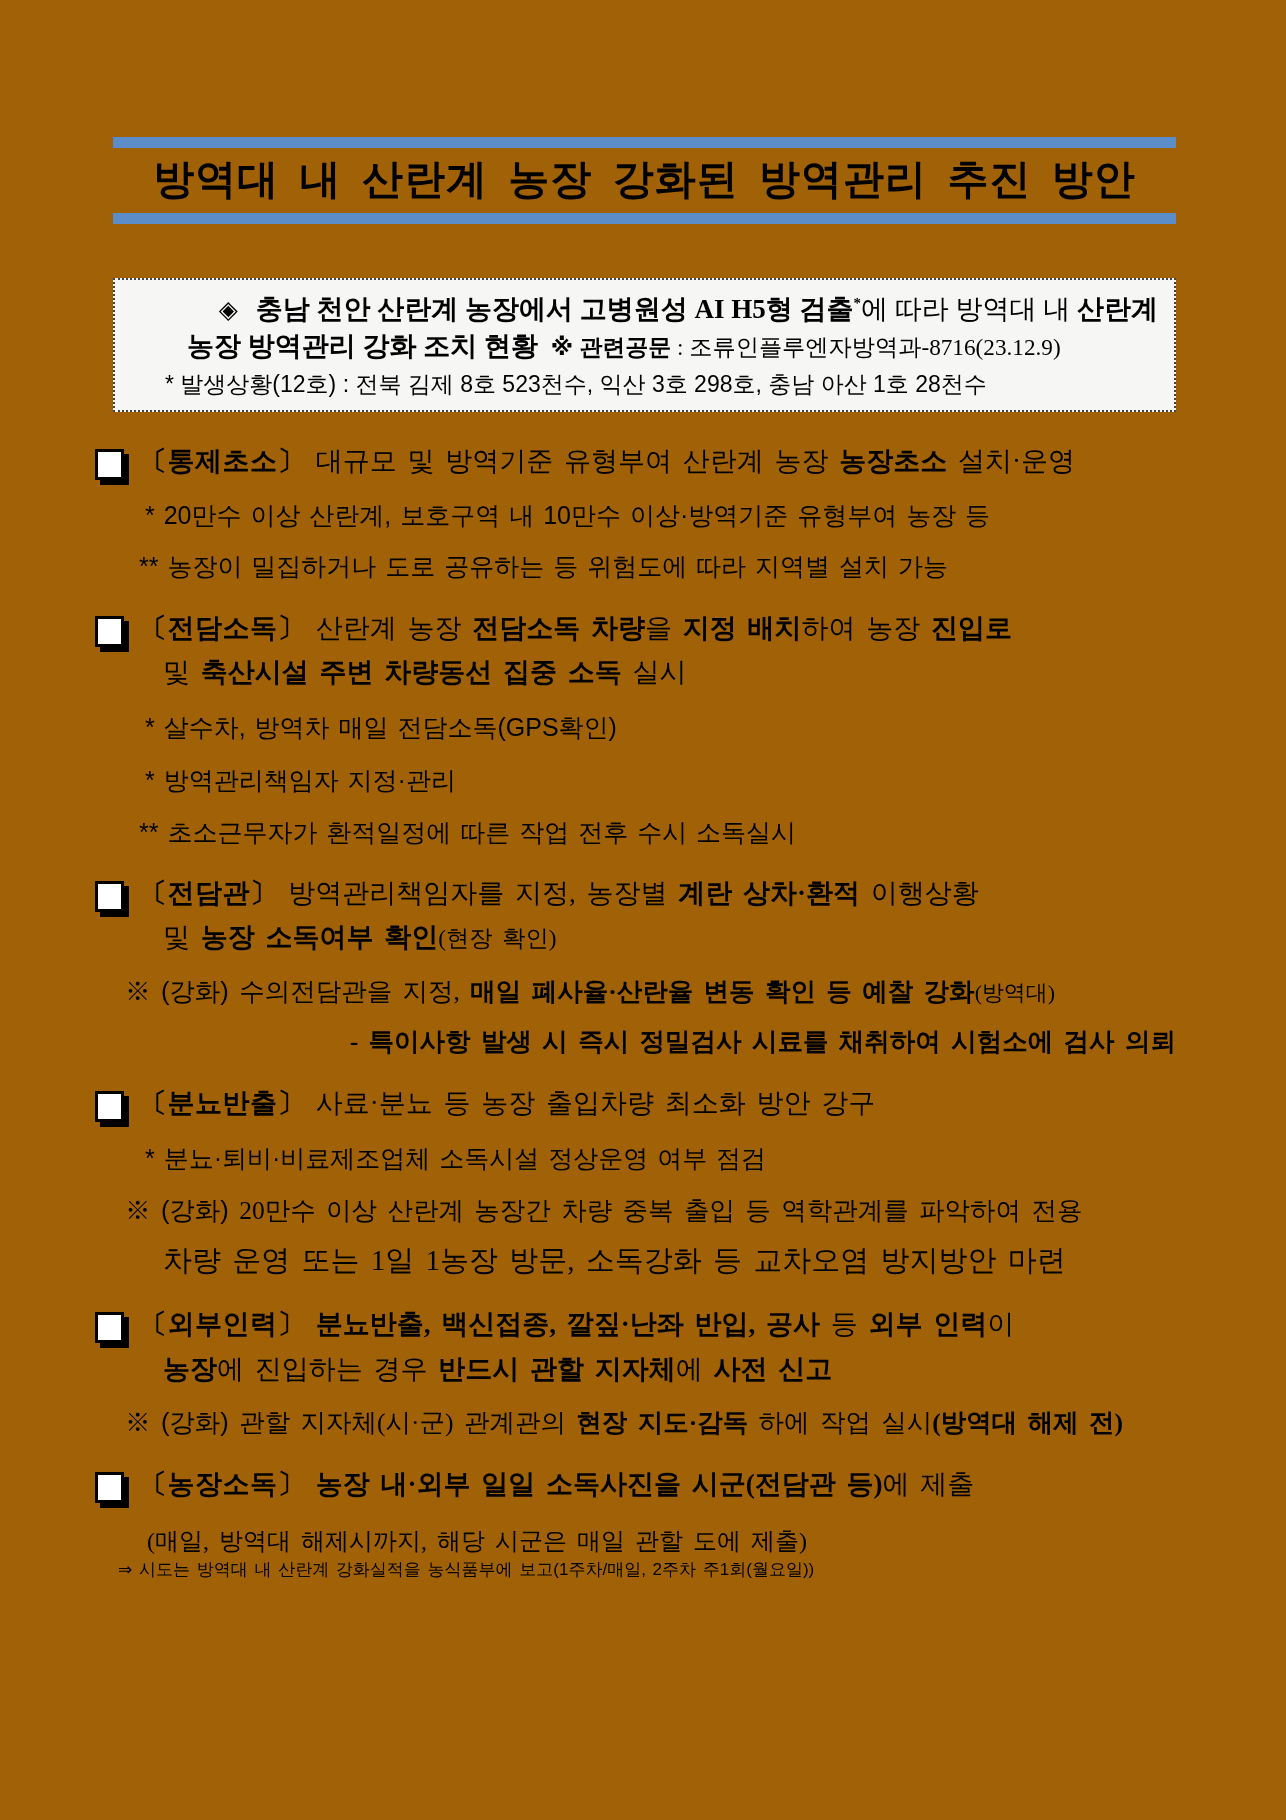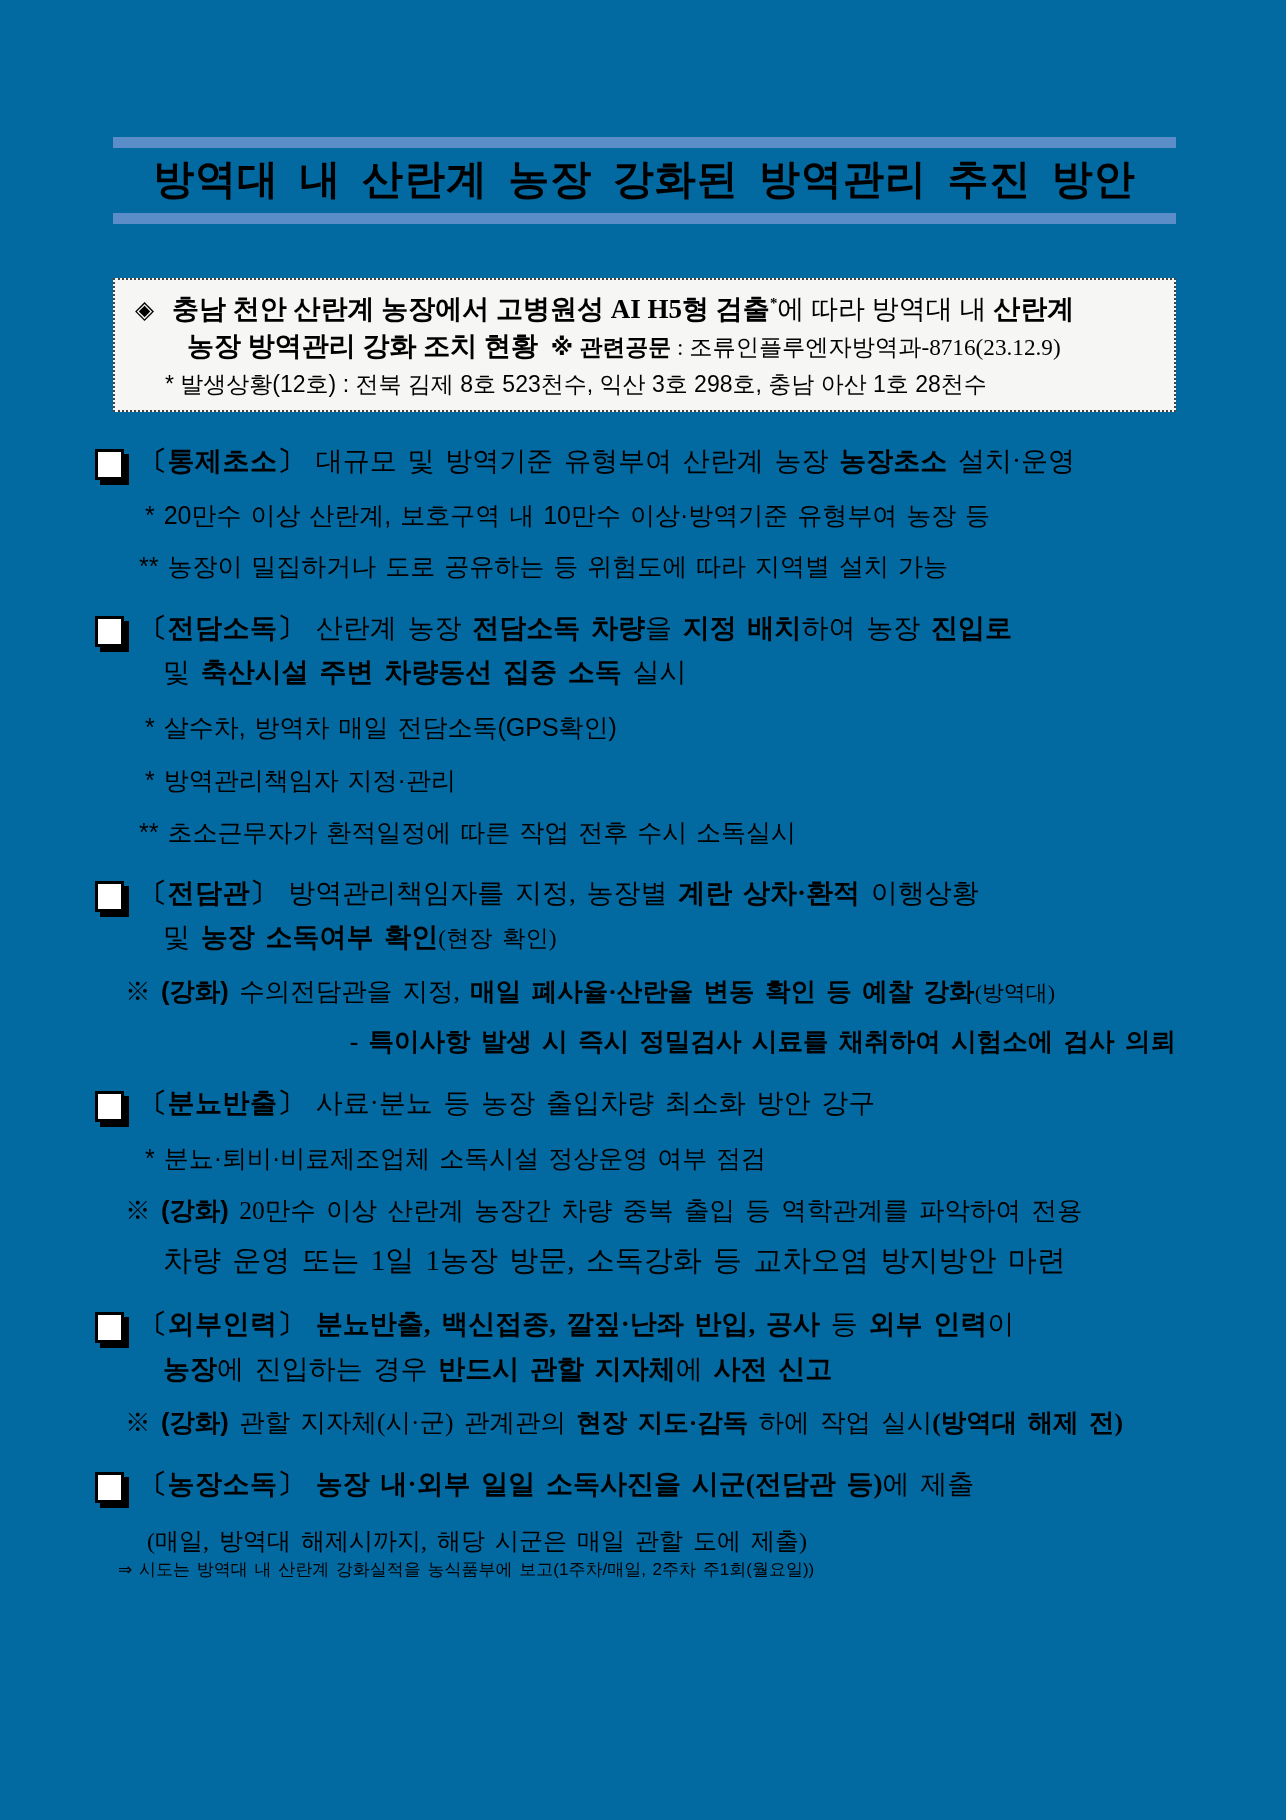--- a/index.html
+++ b/index.html
@@ -1,19 +1,19 @@
 <!DOCTYPE html>
 <html lang="ko"><head>
 <meta charset="utf-8">
 <style>
   html,body{margin:0;padding:0;background:#ffffff;}
   .page{
     position:relative;
     width:1286px;height:1820px;
-    background:#0369a1;
+    background:#a16207;
     overflow:hidden;
     font-family:"Liberation Serif","DejaVu Serif",serif;
     color:#000;
   }
   .inner{padding:137px 110px 0 113px;}
 
   
   .title-block{border-top:11px solid var(--bar,#5b8dc8);border-bottom:11px solid var(--bar,#5b8dc8);}
   .doc-title{
     text-align:center;
@@ -27,21 +27,21 @@
   }
 
   
   .intro-box{
     margin-top:54px;
     border:2px dotted #444;
     background:#f6f6f5;
     padding:12px 16px 10px 20px;
   }
   .intro-line{line-height:1.28;font-size:27px;}
-  .intro-line.main{font-weight:700;}
+  .intro-line.main{font-weight:700;text-align:right;}
   .intro-line.main2{padding-left:52px;margin-top:2px;}
   .intro-line.note{font-size:23px;padding-left:30px;margin-top:7px;font-family:"Liberation Sans","DejaVu Sans",sans-serif;}
   .intro-line.note2{font-size:23px;padding-left:24px;margin-top:5px;font-family:"Liberation Sans","DejaVu Sans",sans-serif;}
 
   
   .body-area{margin-top:30px;padding-left:20px;}
   .line{line-height:1.42;font-size:27px;word-spacing:4px;}
   .line.check{display:flex;align-items:flex-start;margin-left:-38px;margin-top:24px;}
   .checkbox{
     flex:0 0 auto;
@@ -58,21 +58,21 @@
   .line.refcont{padding-left:30px;margin-top:11px;font-size:29px;}
   .line.dash{margin-left:-5px;margin-top:14px;font-size:25.5px;text-align:right;}
   .line.paren{padding-left:14px;margin-top:20px;font-size:24px;}
   .line.arrow{margin-left:-15px;margin-top:0;font-size:17px;font-family:"Liberation Sans","DejaVu Sans",sans-serif;word-spacing:2px;}
 
   
   .run{white-space:pre-wrap;}
   .run.r{font-weight:400;}
   .run.b{font-weight:800;}
   .run.h{font-family:"Liberation Sans","DejaVu Sans",sans-serif;font-weight:800;letter-spacing:0.5px;}
-  .run.hb{font-family:"Liberation Sans","DejaVu Sans",sans-serif;font-weight:700;}
+  .run.hb{font-family:"Liberation Sans","DejaVu Sans",sans-serif;font-weight:400;}
   .run.sm{font-size:0.86em;font-weight:400;}
   .run.smb{font-size:0.85em;font-weight:800;font-family:"Liberation Sans","DejaVu Sans",sans-serif;}
   .run.sup{vertical-align:super;font-size:0.55em;font-weight:800;}
   .run.bullet{margin-right:18px;font-size:0.92em;}
 </style>
 </head>
 <body>
 
 <div class="page">
   <div class="inner">

